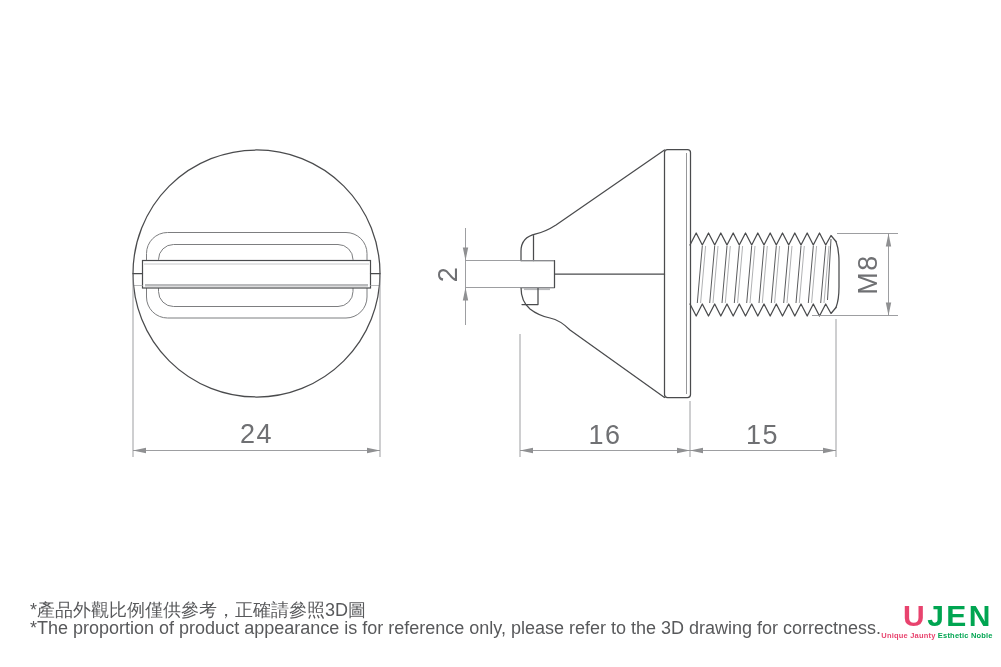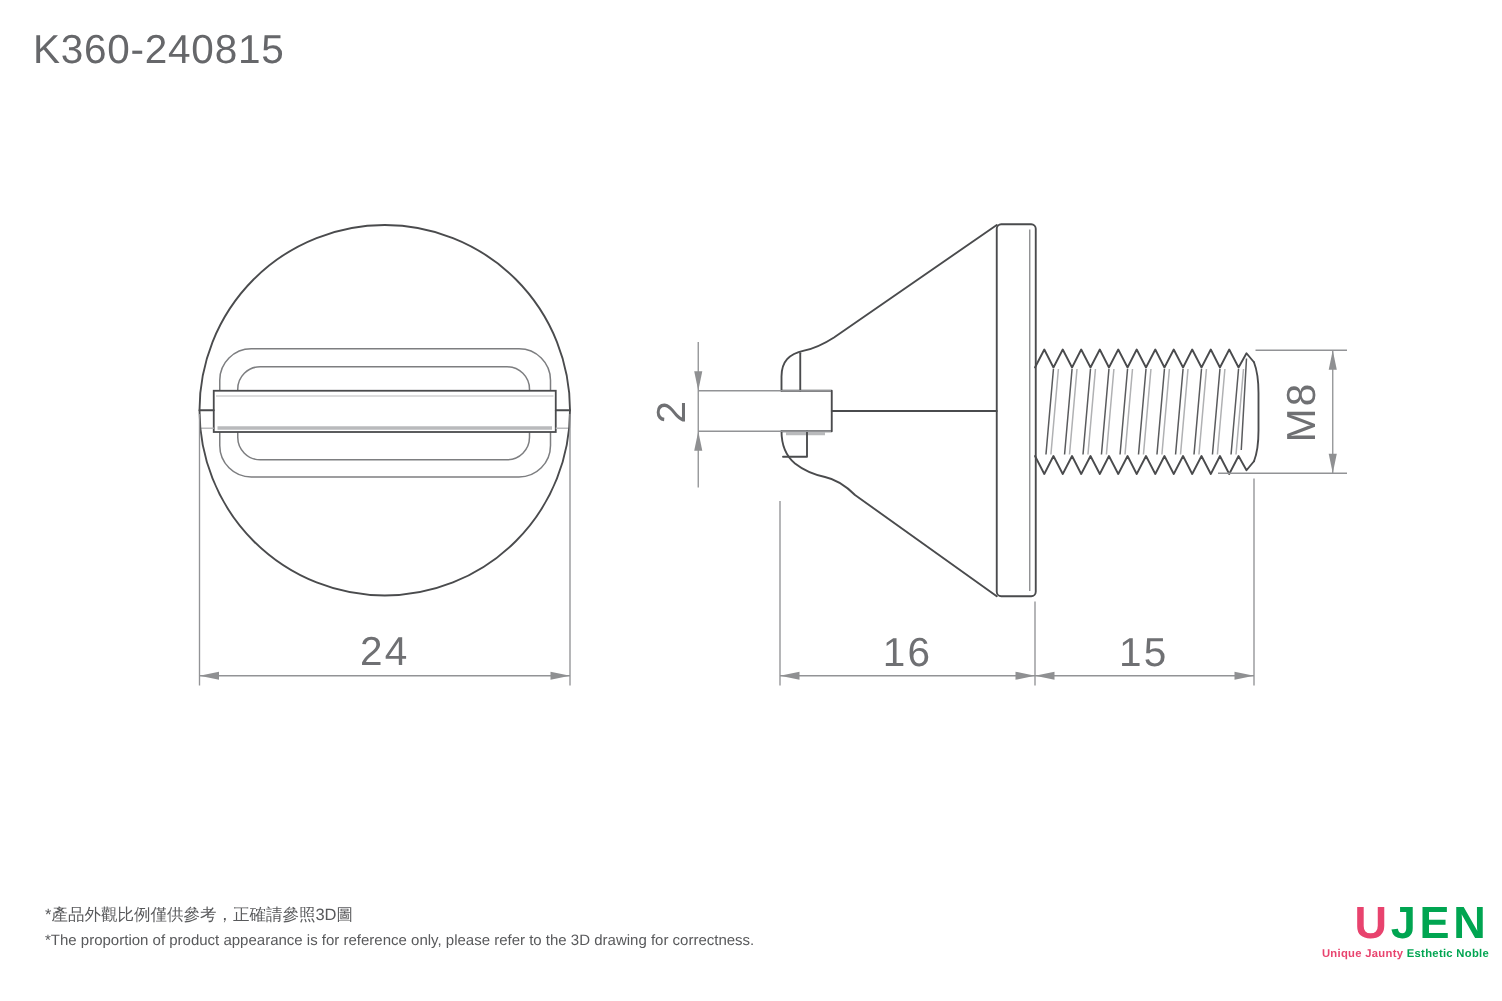--- a/index.html
+++ b/index.html
@@ -9,32 +9,31 @@
         letter-spacing:.5px;color:#66676a;}
   .drawing-svg{position:absolute;left:0;top:0;}
   .dim{font-family:"Liberation Sans",sans-serif;font-size:27px;font-weight:300;
         fill:#6f7073;letter-spacing:1.5px;}
   .geo{stroke:#4a4b4d;fill:none;stroke-width:1.25;stroke-linejoin:round;stroke-linecap:round;}
   .geo-thin{stroke:#7d7e80;fill:none;stroke-width:1;}
   .geo-light{stroke:#b9babc;fill:none;}
   .dimline{stroke:#929396;fill:none;stroke-width:.9;}
   .arrow{fill:#8f9092;stroke:none;}
   .notes{position:absolute;left:30px;top:601px;color:#58595b;}
-  .note-zh{font-size:11px;line-height:19px;}
-  .note-en{font-size:10px;line-height:16px;}
+  .note-zh{font-size:18px;line-height:19px;}
+  .note-en{font-size:18px;line-height:16px;}
   .logo{position:absolute;left:876px;top:601px;width:122px;text-align:left;}
   .logo-word{font-size:30px;line-height:30px;font-weight:bold;letter-spacing:2.5px;margin-left:27px;}
   .logo-tagline{font-size:7.5px;font-weight:bold;letter-spacing:.2px;line-height:10px;white-space:nowrap;text-align:center;}
 </style>
 </head>
 <body>
 
 <div class="page">
 
-  <div class="page-title">K360-240815</div>
 
   <svg class="drawing-svg" width="1001" height="667" viewBox="0 0 1001 667" xmlns="http://www.w3.org/2000/svg">
 
     <g>
       <rect class="geo-thin" x="146.5" y="232.5" width="220.5" height="85.5" rx="21"></rect>
       <rect class="geo-thin" x="158.5" y="244.5" width="194.5" height="62" rx="15"></rect>
       <rect x="142.5" y="260.5" width="228" height="27.5" fill="#ffffff" stroke="#4a4b4d" stroke-width="1.2"></rect>
       <path class="geo-light" stroke-width=".8" d="M144 264 H369"></path>
       <path class="geo-light" stroke-width="2.4" d="M145 285.3 H368"></path>
       <path class="geo" stroke-width="1" d="M133 273.5 H142.5 M370.5 273.5 H380"></path>

